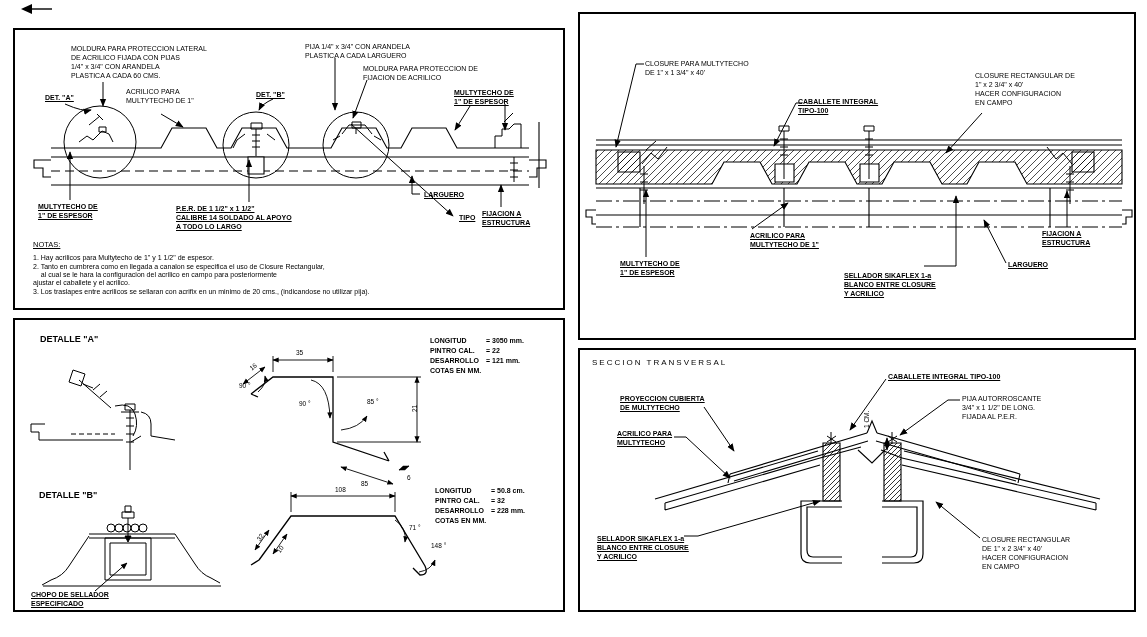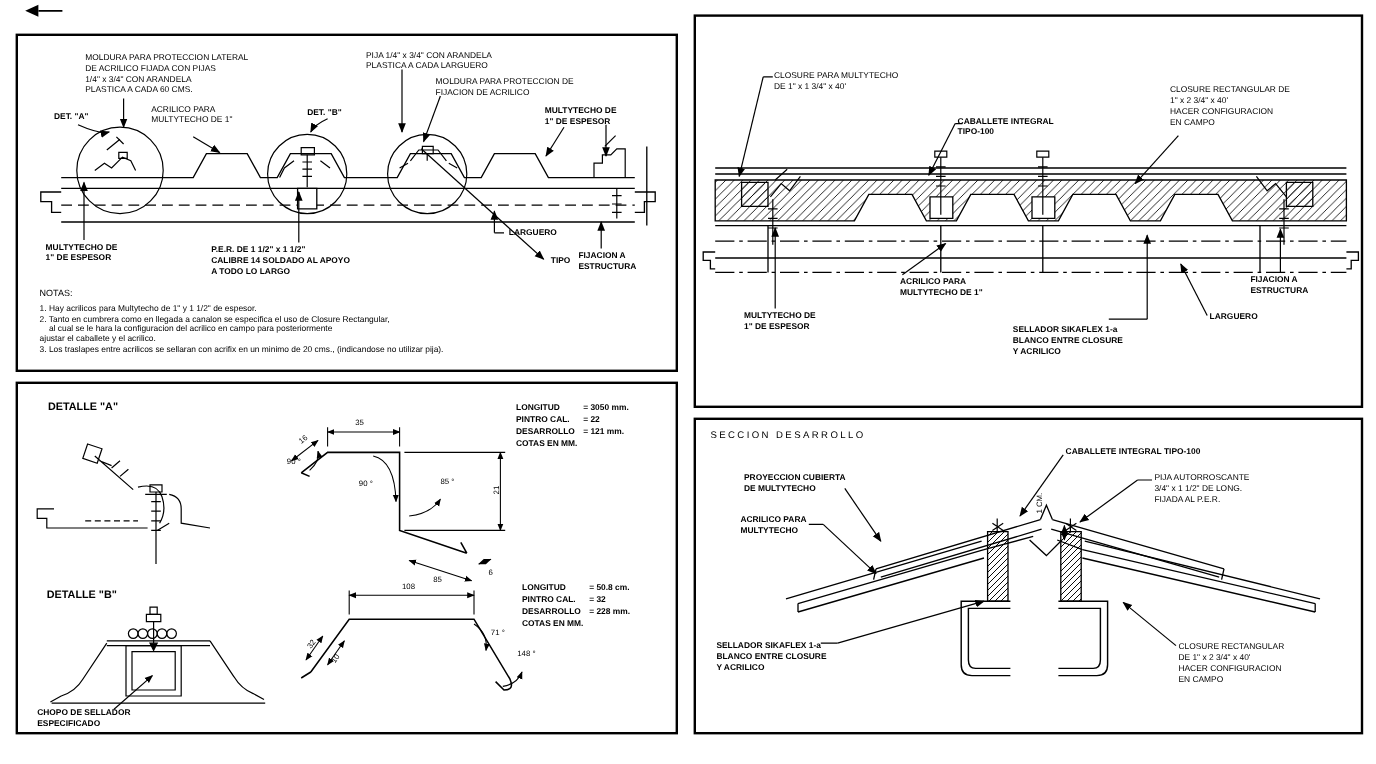--- a/index.html
+++ b/index.html
@@ -1,21 +1,21 @@
 <!DOCTYPE html>
 <html><head>
 <meta charset="utf-8">
 <style>
   html,body{margin:0;padding:0;background:#fff;}
   .sheet{position:relative;width:1147px;height:637px;background:#ffffff;overflow:hidden;
          font-family:"Liberation Sans",sans-serif;color:#000;}
   .panel{position:absolute;border:2px solid #000;background:#fff;box-sizing:border-box;}
   .panel > svg{position:absolute;left:0;top:0;}
   .lbl{position:absolute;font-size:7px;line-height:1.3;white-space:pre-wrap;color:#000;}
-  .b{font-weight:bold;}
+  .b{font-weight:bold;text-decoration:underline;}
   .ttl{position:absolute;font-size:9px;font-weight:bold;white-space:pre;}
   .sec{position:absolute;font-size:8px;letter-spacing:2px;white-space:pre;}
   .dim{position:absolute;font-size:6.5px;white-space:pre;}
   .rot{transform-origin:left top;}
   .specs{position:absolute;font-size:7px;font-weight:bold;line-height:10px;}
   .specs .row{display:flex;}
   .specs .k{width:56px;}
   .note{position:absolute;font-size:7px;white-space:pre-wrap;}
   svg *{vector-effect:non-scaling-stroke;}
 </style>
@@ -338,21 +338,21 @@
       <g stroke="#000" fill="none" stroke-width="1" marker-end="url(#arr4)">
         <path d="M124,57 L154,101"></path>
         <path d="M106,87 L150,128"></path>
         <path d="M306,29 L270,80"></path>
         <path d="M368,50 L320,85"></path>
         <path d="M400,188 L356,152"></path>
         <path d="M118,186 L240,151"></path>
       </g>
       <path d="M94,87 H106 M380,50 H368 M104,186 H118" stroke="#000" stroke-width="1" fill="none"></path>
     </svg>
-    <div class="sec" style="left:12px;top:8px">SECCION DESARROLLO</div>
+    <div class="sec" style="left:12px;top:8px">SECCION TRANSVERSAL</div>
     <div class="lbl b" style="left:40px;top:44px">PROYECCION CUBIERTA
 DE MULTYTECHO</div>
     <div class="lbl b" style="left:37px;top:79px">ACRILICO PARA
 MULTYTECHO</div>
     <div class="lbl b" style="left:308px;top:22px">CABALLETE INTEGRAL TIPO-100</div>
     <div class="lbl" style="left:382px;top:44px">PIJA AUTORROSCANTE
 3/4" x 1 1/2" DE LONG.
 FIJADA AL P.E.R.</div>
     <div class="lbl" style="left:402px;top:185px">CLOSURE RECTANGULAR
 DE 1" x 2 3/4" x 40'

